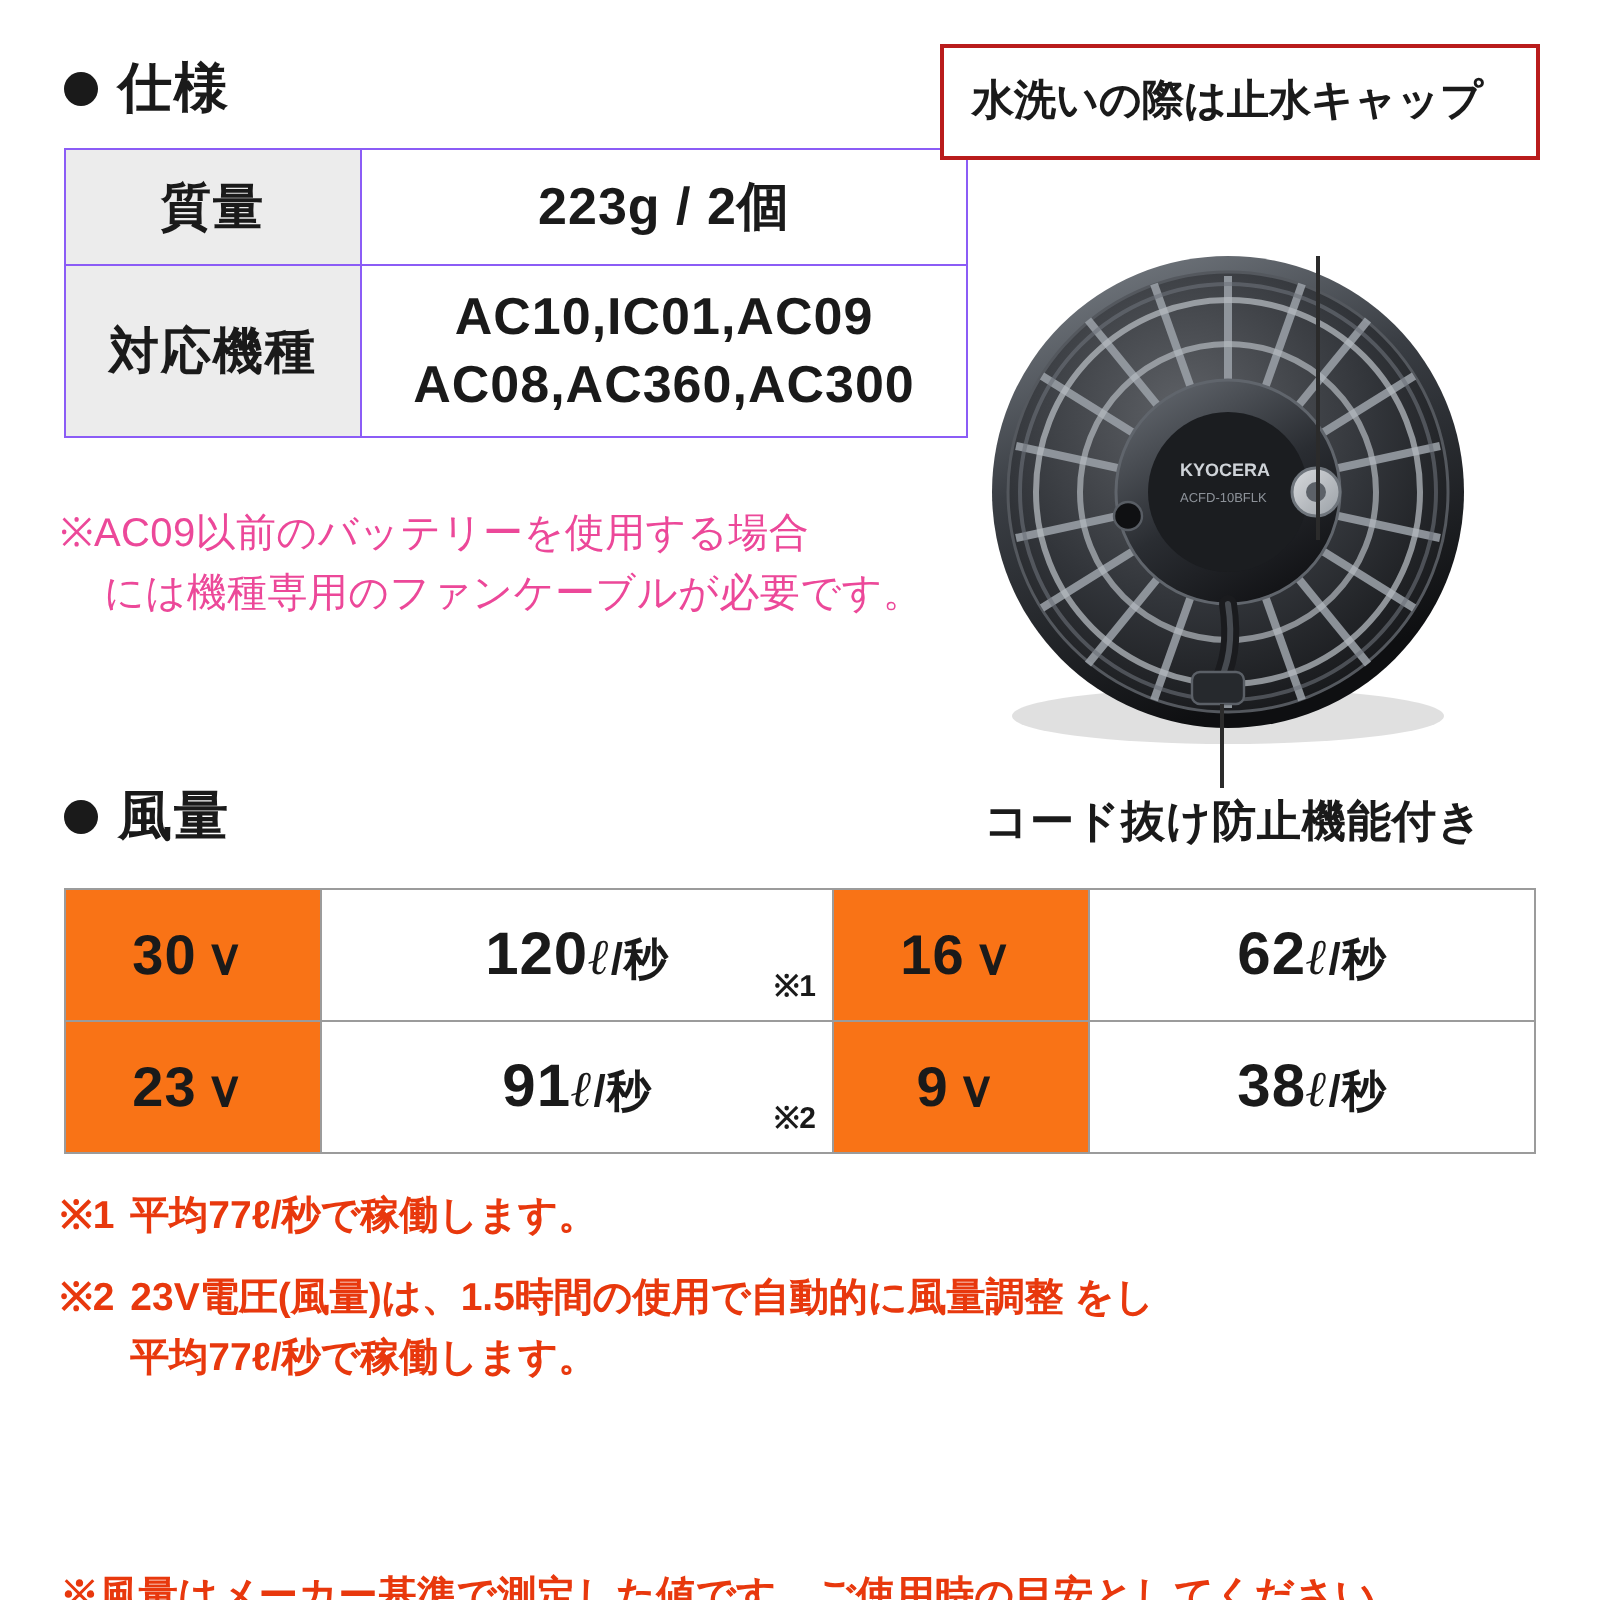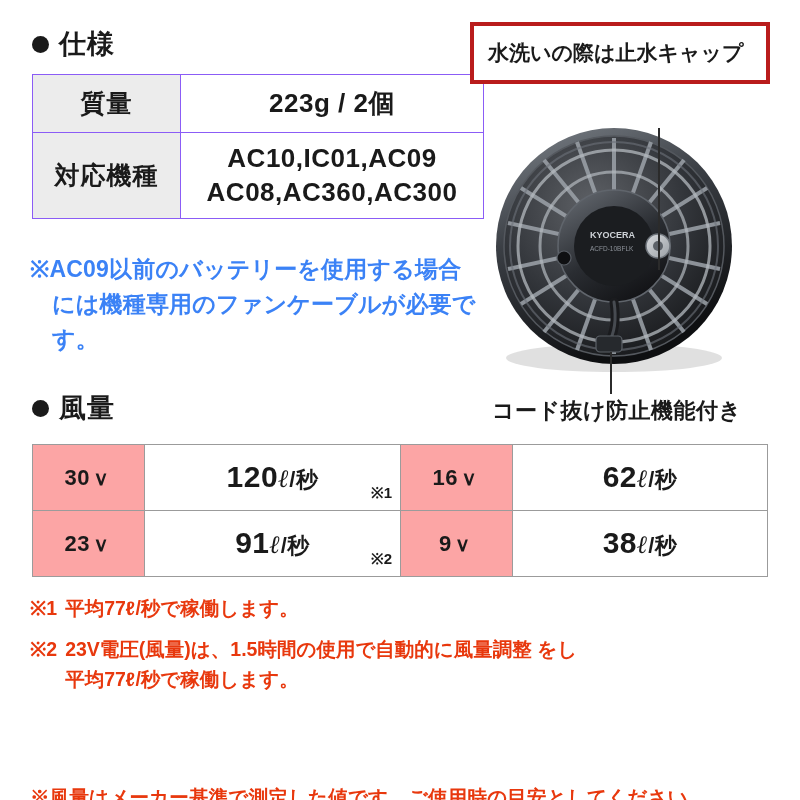--- a/index.html
+++ b/index.html
@@ -62,23 +62,23 @@
     padding: 4px 19px;
   }
   .row-weight td { height: 58px; }
   .row-models td { height: 86px; }
 
   
   .red-notes {
     position: absolute;
     left: 30px; top: 252px;
     width: 480px;
-    color: #3b82f6;
-    font-size: 23px;
-    font-weight: bold;
+    color: #ec4899;
+    font-size: 20px;
+    font-weight: normal;
     line-height: 1.52;
     letter-spacing: 0.2px;
   }
   .red-notes p { margin: 0 0 2px 0; }
   .red-notes .ind { display: block; padding-left: 22px; }
 
   
   .air-table {
     position: absolute;
     left: 32px; top: 444px;
@@ -87,23 +87,23 @@
     table-layout: fixed;
   }
   .air-table td {
     border: 1px solid #9b9b9b;
     height: 66px;
     text-align: center;
     vertical-align: middle;
     font-weight: bold;
   }
   .air-table td.v {
-    width: 112px;
-    background: #fca5a5;
-    font-size: 22px;
+    width: 128px;
+    background: #f97316;
+    font-size: 28px;
     letter-spacing: 0.5px;
   }
   .air-table td.f {
     font-size: 30px;
     position: relative;
     letter-spacing: 0.5px;
   }
   .air-table td.f.wide { width: 256px; }
   .unit-l { font-size: 25px; font-style: italic; font-family: "Liberation Serif", serif; }
   .unit-sec { font-size: 22px; }
@@ -137,21 +137,21 @@
     font-size: 19.5px;
     font-weight: bold;
     letter-spacing: 0.2px;
   }
 
   
   .callout {
     position: absolute;
     left: 470px; top: 22px;
     width: 300px;
-    border: 4px solid #b91c1c;
+    border: 2px solid #b91c1c;
     background: #fff;
     padding: 12px 10px 12px 14px;
     font-size: 21px;
     font-weight: bold;
     line-height: 1.42;
     z-index: 4;
   }
   .callout p { margin: 0; }
 
   .leader {

